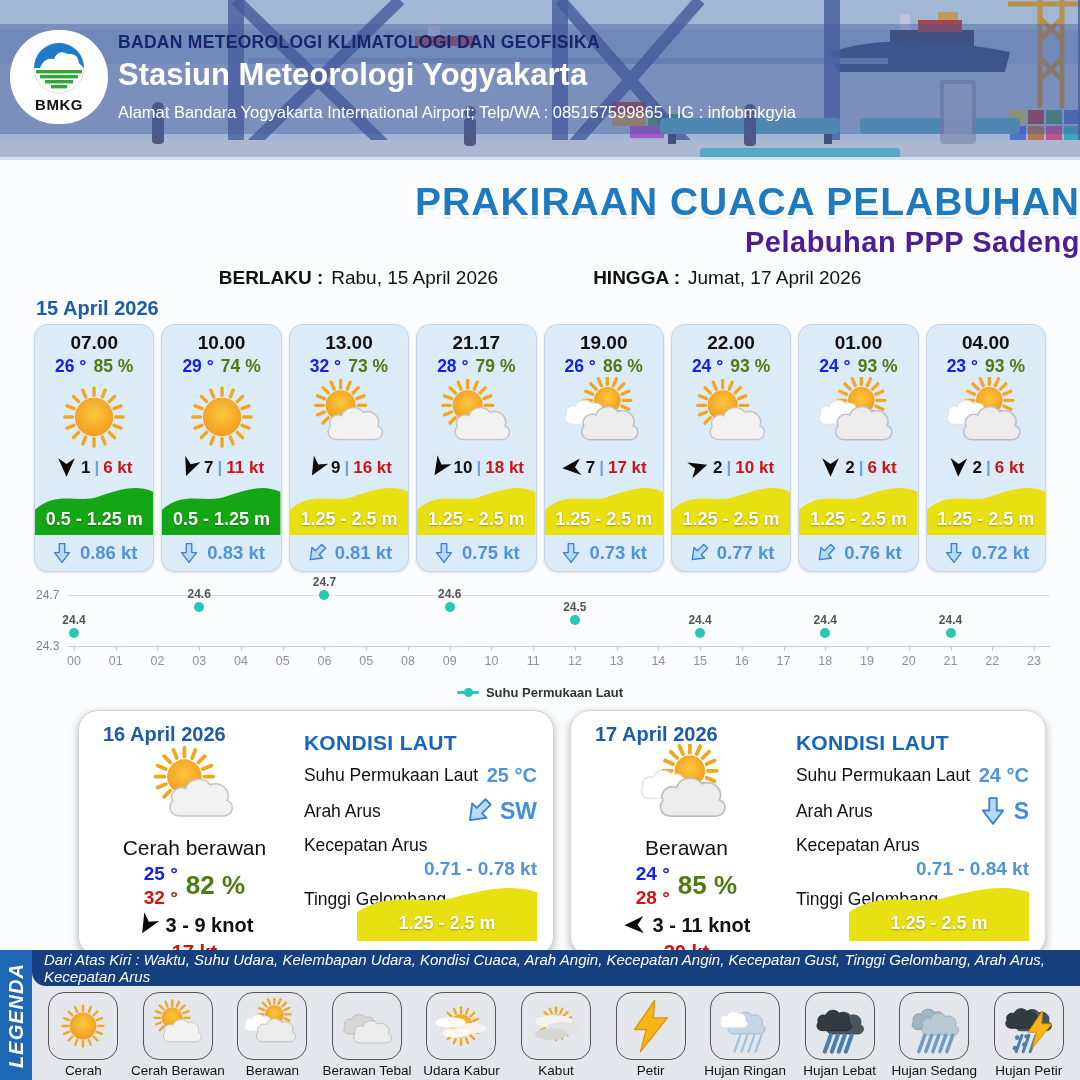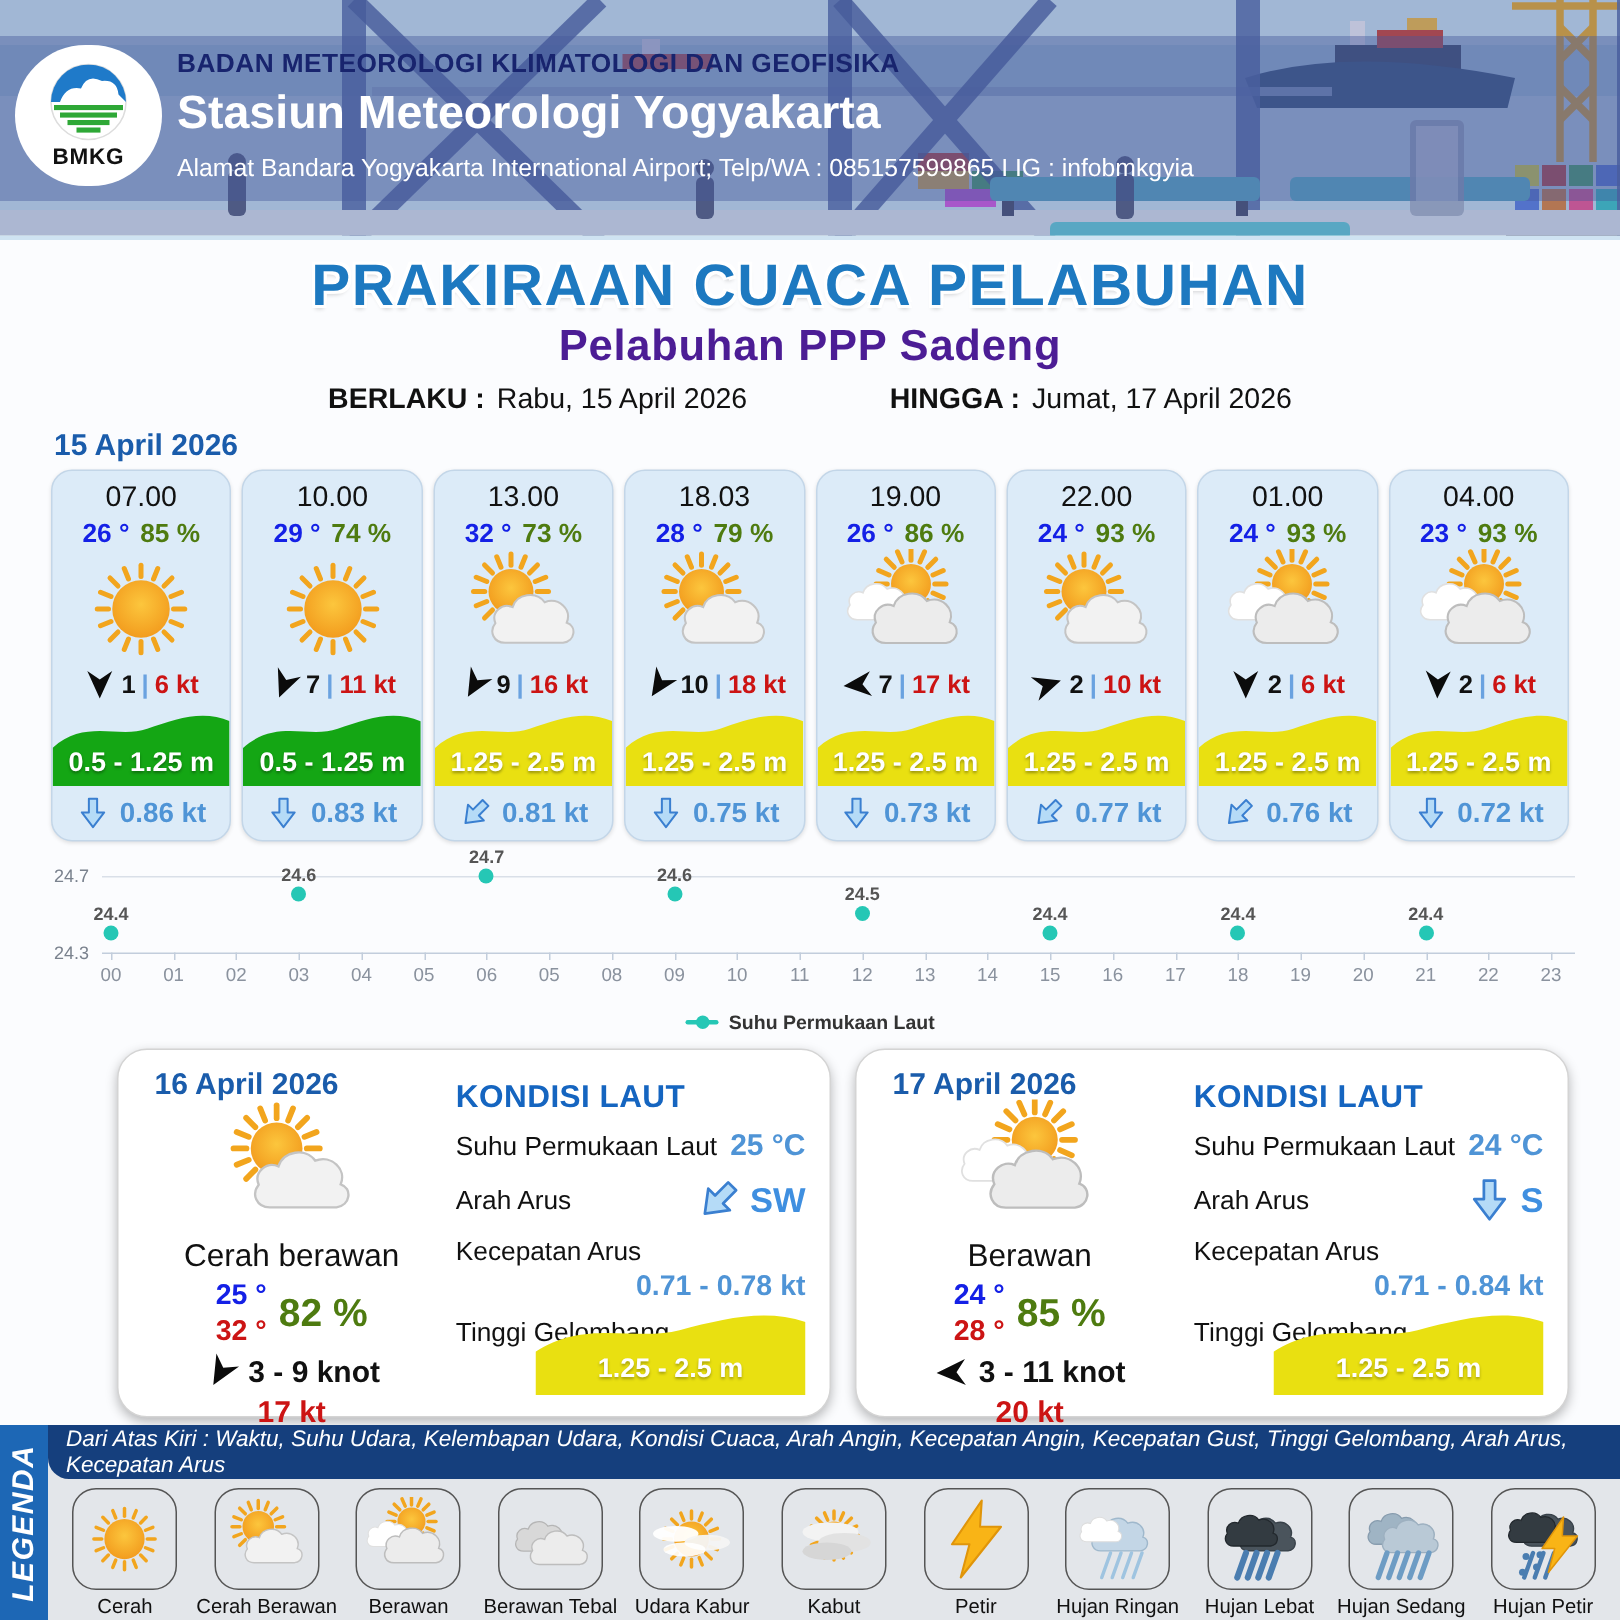--- a/index.html
+++ b/index.html
@@ -13,33 +13,33 @@
   .hdr-overlay { position:absolute; inset:0; background:rgba(92,106,168,.30); }
   .hdr-band { position:absolute; left:0; right:0; top:24px; height:110px; background:rgba(70,88,156,.42); }
   .logo-pill { position:absolute; left:10px; top:30px; width:98px; height:94px; background:#fff; border-radius:50px; display:flex; flex-direction:column; align-items:center; justify-content:center; z-index:3; }
   .logo-pill .bmkg-label { font-size:15px; font-weight:bold; color:#111; letter-spacing:.5px; margin-top:1px; }
   .hdr-text { position:absolute; left:118px; top:32px; z-index:3; }
   .hdr-agency { font-size:17.5px; font-weight:bold; color:#18246e; letter-spacing:.3px; }
   .hdr-station { font-size:31px; font-weight:bold; color:#fff; margin-top:4px; }
   .hdr-address { font-size:16.5px; color:#fff; margin-top:10px; }
 
   
-  .titlebar { text-align:center; padding-top:9px; }
+  .titlebar { text-align:right; padding-top:20px; }
   .main-title { font-size:39px; font-weight:bold; color:#1d79c0; letter-spacing:1px;
     text-shadow:-2px -2px 0 #fff, 2px -2px 0 #fff, -2px 2px 0 #fff, 2px 2px 0 #fff, 0 3px 3px rgba(0,0,0,.18); }
   .sub-title { font-size:29px; font-weight:bold; color:#4c1d95; margin-top:2px; letter-spacing:.5px; }
   .validity { display:flex; justify-content:center; gap:95px; margin-top:8px; font-size:19px; color:#111; }
   .validity b { font-weight:bold; margin-right:8px; }
 
   .date-label { margin:8px 0 4px 36px; font-size:20px; font-weight:bold; color:#1a5cab; }
 
   
   .cards-row { display:flex; gap:7px; padding:0 34px; height:248px; }
   .hcard { flex:1; background:#dcebf8; border:1px solid #c3d6e8; border-radius:14px; display:flex; flex-direction:column; overflow:hidden; box-shadow:0 1px 3px rgba(0,0,0,.12); }
-  .hcard .time { text-align:center; font-size:19px; font-weight:normal; color:#111; margin-top:7px; }
+  .hcard .time { text-align:center; font-size:19px; font-weight:bold; color:#111; margin-top:7px; }
   .hcard .th-row { display:flex; justify-content:space-between; padding:0 20px; margin-top:2px; }
   .hcard .temp { color:#1420e6; font-weight:bold; font-size:17.5px; }
   .hcard .hum { color:#4e7b10; font-weight:bold; font-size:17.5px; }
   .hcard .wicon { flex:1; display:flex; align-items:center; justify-content:center; }
   .hcard .wind-row { display:flex; align-items:center; justify-content:center; gap:4px; font-size:17px; margin-bottom:2px; }
   .hcard .wind-n { font-weight:bold; color:#111; }
   .hcard .pipe { color:#6aa2e0; font-weight:bold; }
   .hcard .gust { color:#cc1414; font-weight:bold; }
   .wave { position:relative; height:56px; }
   .wave svg { position:absolute; inset:0; width:100%; height:100%; }
@@ -432,21 +432,21 @@
        <span class="wave-text">1.25 - 2.5 m</span>
      </div>
      <div class="current-row">
        <svg width="22" height="22" viewBox="0 0 24 28" style="transform:rotate(45deg)">
             <path d="M8.5 2 H15.5 V13.5 H21.5 L12 26 L2.5 13.5 H8.5 Z" fill="#b5dbf7" stroke="#3a7fd0" stroke-width="1.7" stroke-linejoin="round"></path>
           </svg>
        <span class="cur">0.81 kt</span>
      </div>
       </div>
       <div class="hcard">
-        <div class="time">18.03</div>
+        <div class="time">21.17</div>
      <div class="th-row">
        <span class="temp">28 °</span>
        <span class="hum">79 %</span>
      </div>
      <div class="wicon">
           <svg width="80" height="80" viewBox="0 0 48 48">
             <defs>
               <radialGradient id="sg" cx="50%" cy="42%" r="60%">
                 <stop offset="0%" stop-color="#fcc63d"></stop>
                 <stop offset="100%" stop-color="#f29b1d"></stop>

